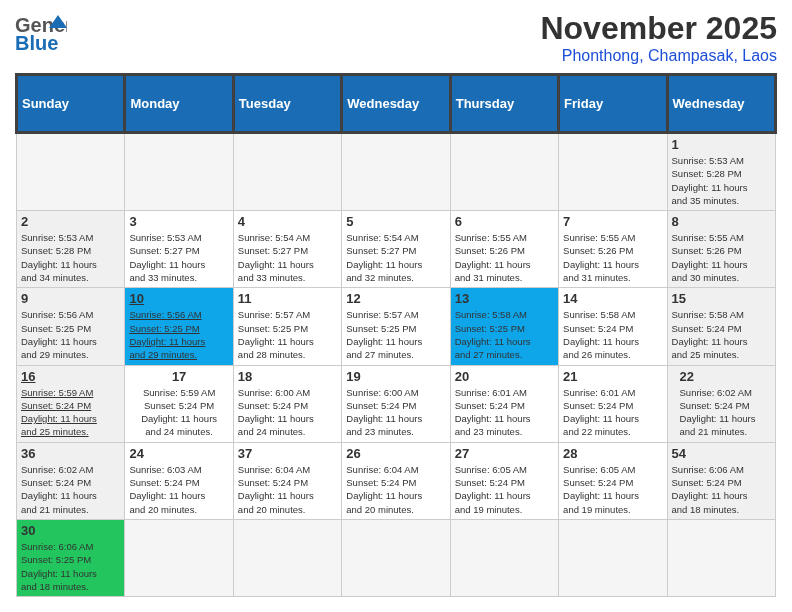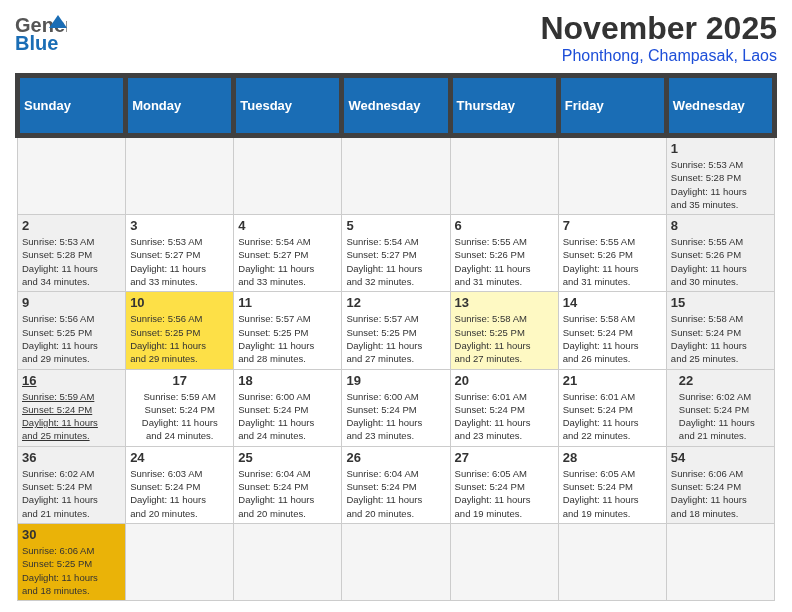--- a/index.html
+++ b/index.html
@@ -4,21 +4,21 @@
   <style>
     * { box-sizing: border-box; margin: 0; padding: 0; }
     body { font-family: Arial, sans-serif; background: #fff; width: 792px; min-height: 612px; }
     .page { width: 792px; padding: 10px 15px; }
     .header { display: flex; justify-content: space-between; align-items: flex-start; margin-bottom: 8px; }
     .logo { display: flex; flex-direction: column; align-items: flex-start; }
     .title-area { text-align: right; }
     .month-title { font-size: 32px; font-weight: bold; color: #333; }
     .location { font-size: 16px; color: #1d4ed8; }
     .calendar { width: 100%; border-collapse: collapse; }
-    .calendar th { background: #1a6db5; color: #fff; font-size: 13px; font-weight: bold; padding: 20px 4px; text-align: left; border: 5px solid #404040; }
+    .calendar th { background: #1a6db5; color: #fff; font-size: 13px; font-weight: bold; padding: 20px 4px; text-align: left; border: 3px solid #404040; }
     .calendar td { border: 1px solid #ccc; vertical-align: top; padding: 3px 4px; font-size: 10px; color: #333; width: calc(100%/7); min-height: 70px; }
     .day-num { font-size: 13px; font-weight: bold; color: #333; display: block; margin-bottom: 2px; }
     .day-info { font-size: 9.5px; color: #333; line-height: 1.4; }
   </style>
 </head>
 <body>
 
 <div class="page">
   <div class="header">
 
@@ -119,42 +119,42 @@
           </td>
         </tr>
         <tr>
           <td style="background: rgb(240, 240, 240);">
             <span class="day-num">9</span>
             <div class="day-info" style="white-space: pre-line;">Sunrise: 5:56 AM
 Sunset: 5:25 PM
 Daylight: 11 hours
 and 29 minutes.</div>
           </td>
-          <td style="background: #fde047;">
+          <td style="background: #0ea5e9; text-decoration: underline;">
             <span class="day-num">10</span>
             <div class="day-info" style="white-space: pre-line;">Sunrise: 5:56 AM
 Sunset: 5:25 PM
 Daylight: 11 hours
 and 29 minutes.</div>
           </td>
           <td style="background: rgb(255, 255, 255);">
             <span class="day-num">11</span>
             <div class="day-info" style="white-space: pre-line;">Sunrise: 5:57 AM
 Sunset: 5:25 PM
 Daylight: 11 hours
 and 28 minutes.</div>
           </td>
           <td style="background: rgb(255, 255, 255);">
             <span class="day-num">12</span>
             <div class="day-info" style="white-space: pre-line;">Sunrise: 5:57 AM
 Sunset: 5:25 PM
 Daylight: 11 hours
 and 27 minutes.</div>
           </td>
-          <td style="background: #fef9c3; margin-left: 10px;">
+          <td style="background: #0ea5e9; margin-left: 10px;">
             <span class="day-num">13</span>
             <div class="day-info" style="white-space: pre-line;">Sunrise: 5:58 AM
 Sunset: 5:25 PM
 Daylight: 11 hours
 and 27 minutes.</div>
           </td>
           <td style="background: rgb(255, 255, 255);">
             <span class="day-num">14</span>
             <div class="day-info" style="white-space: pre-line;">Sunrise: 5:58 AM
 Sunset: 5:24 PM
@@ -229,21 +229,21 @@
 and 21 minutes.</div>
           </td>
           <td style="background: rgb(255, 255, 255);">
             <span class="day-num">24</span>
             <div class="day-info" style="white-space: pre-line;">Sunrise: 6:03 AM
 Sunset: 5:24 PM
 Daylight: 11 hours
 and 20 minutes.</div>
           </td>
           <td style="background: rgb(255, 255, 255);">
-            <span class="day-num">25</span>
+            <span class="day-num">37</span>
             <div class="day-info" style="white-space: pre-line;">Sunrise: 6:04 AM
 Sunset: 5:24 PM
 Daylight: 11 hours
 and 20 minutes.</div>
           </td>
           <td style="background: rgb(255, 255, 255);">
             <span class="day-num">26</span>
             <div class="day-info" style="white-space: pre-line;">Sunrise: 6:04 AM
 Sunset: 5:24 PM
 Daylight: 11 hours
@@ -265,21 +265,21 @@
           </td>
           <td style="background: rgb(240, 240, 240);">
             <span class="day-num">54</span>
             <div class="day-info" style="white-space: pre-line;">Sunrise: 6:06 AM
 Sunset: 5:24 PM
 Daylight: 11 hours
 and 18 minutes.</div>
           </td>
         </tr>
         <tr>
-          <td style="background: #eab308; margin-top: 27px;">
+          <td style="background: #22c55e; margin-top: 27px;">
             <span class="day-num">30</span>
             <div class="day-info" style="white-space: pre-line;">Sunrise: 6:06 AM
 Sunset: 5:25 PM
 Daylight: 11 hours
 and 18 minutes.</div>
           </td>
           <td style="background: rgb(245, 245, 245); min-height: 70px;">&nbsp;</td>
           <td style="background: rgb(245, 245, 245); min-height: 70px;">&nbsp;</td>
           <td style="background: rgb(245, 245, 245); min-height: 70px;">&nbsp;</td>
           <td style="background: rgb(245, 245, 245); min-height: 70px;">&nbsp;</td>

